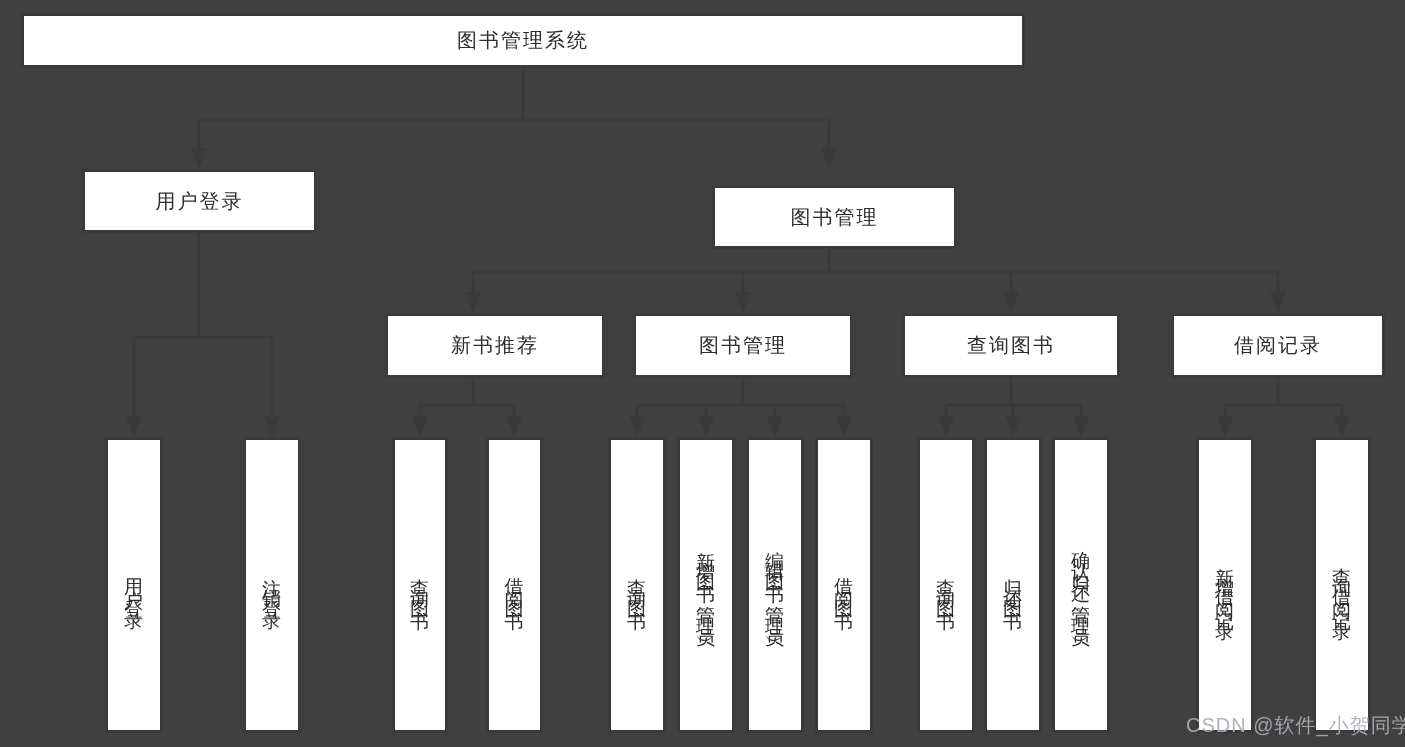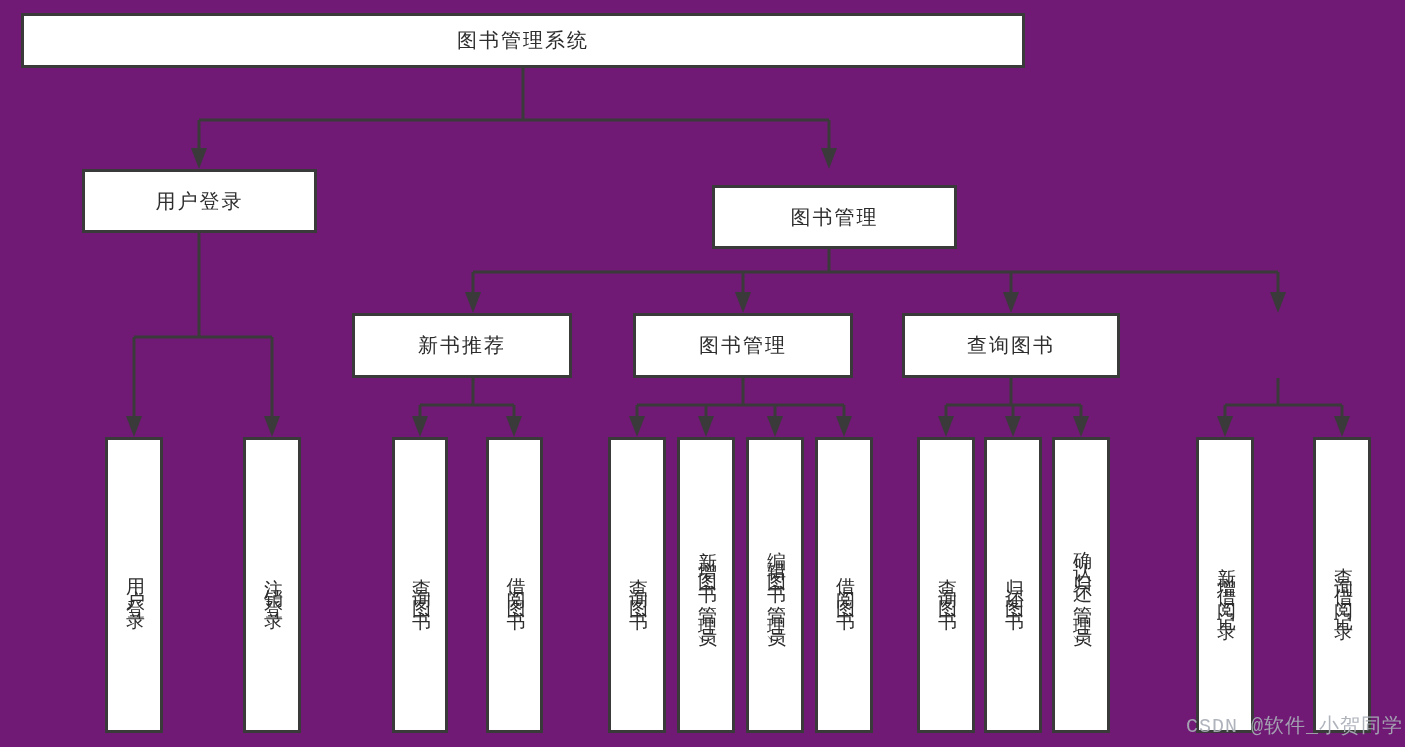--- a/index.html
+++ b/index.html
@@ -1,21 +1,21 @@
 <!DOCTYPE html>
 <html><head>
 <meta charset="utf-8">
 <style>
   html,body{margin:0;padding:0;background:#fff;}
   .canvas{
     position:relative;
     width:1405px;height:747px;
-    background:#701a75;
+    background:#404040;
     overflow:hidden;
-    font-family:Liberation Mono, monospace;
+    font-family:Liberation Sans, sans-serif;
   }
   .connectors{position:absolute;left:0;top:0;z-index:1;}
   .n{
     position:absolute;
     box-sizing:border-box;
     border:3px solid #3a3a3a;
     background:#fff;
     display:flex;
     align-items:center;
     justify-content:center;
@@ -91,23 +91,24 @@
       <polygon points="1217,416 1233,416 1225,437"></polygon>
       <polygon points="1334,416 1350,416 1342,437"></polygon>
     </g>
   </svg>
 
   <div class="n h" style="left:21px;top:13px;width:1004px;height:55px;">图书管理系统</div>
 
   <div class="n h" style="left:82px;top:169px;width:235px;height:64px;">用户登录</div>
   <div class="n h" style="left:712px;top:185px;width:245px;height:64px;">图书管理</div>
 
-  <div class="n h" style="left:352px;top:313px;width:220px;height:65px;">新书推荐</div>
+  <div class="n h" style="left:385px;top:313px;width:220px;height:65px;">新书推荐</div>
   <div class="n h" style="left:633px;top:313px;width:220px;height:65px;">图书管理</div>
   <div class="n h" style="left:902px;top:313px;width:218px;height:65px;">查询图书</div>
+  <div class="n h" style="left:1171px;top:313px;width:214px;height:65px;">借阅记录</div>
 
   <div class="n v" style="left:105px;top:437px;width:58px;height:296px;">用户登录</div>
   <div class="n v" style="left:243px;top:437px;width:58px;height:296px;">注销登录</div>
 
   <div class="n v" style="left:392px;top:437px;width:56px;height:296px;">查询图书</div>
   <div class="n v" style="left:486px;top:437px;width:57px;height:296px;">借阅图书</div>
 
   <div class="n v" style="left:608px;top:437px;width:58px;height:296px;">查询图书</div>
   <div class="n v" style="left:677px;top:437px;width:58px;height:296px;">新增图书（管理员）</div>
   <div class="n v" style="left:746px;top:437px;width:58px;height:296px;">编辑图书（管理员）</div>

